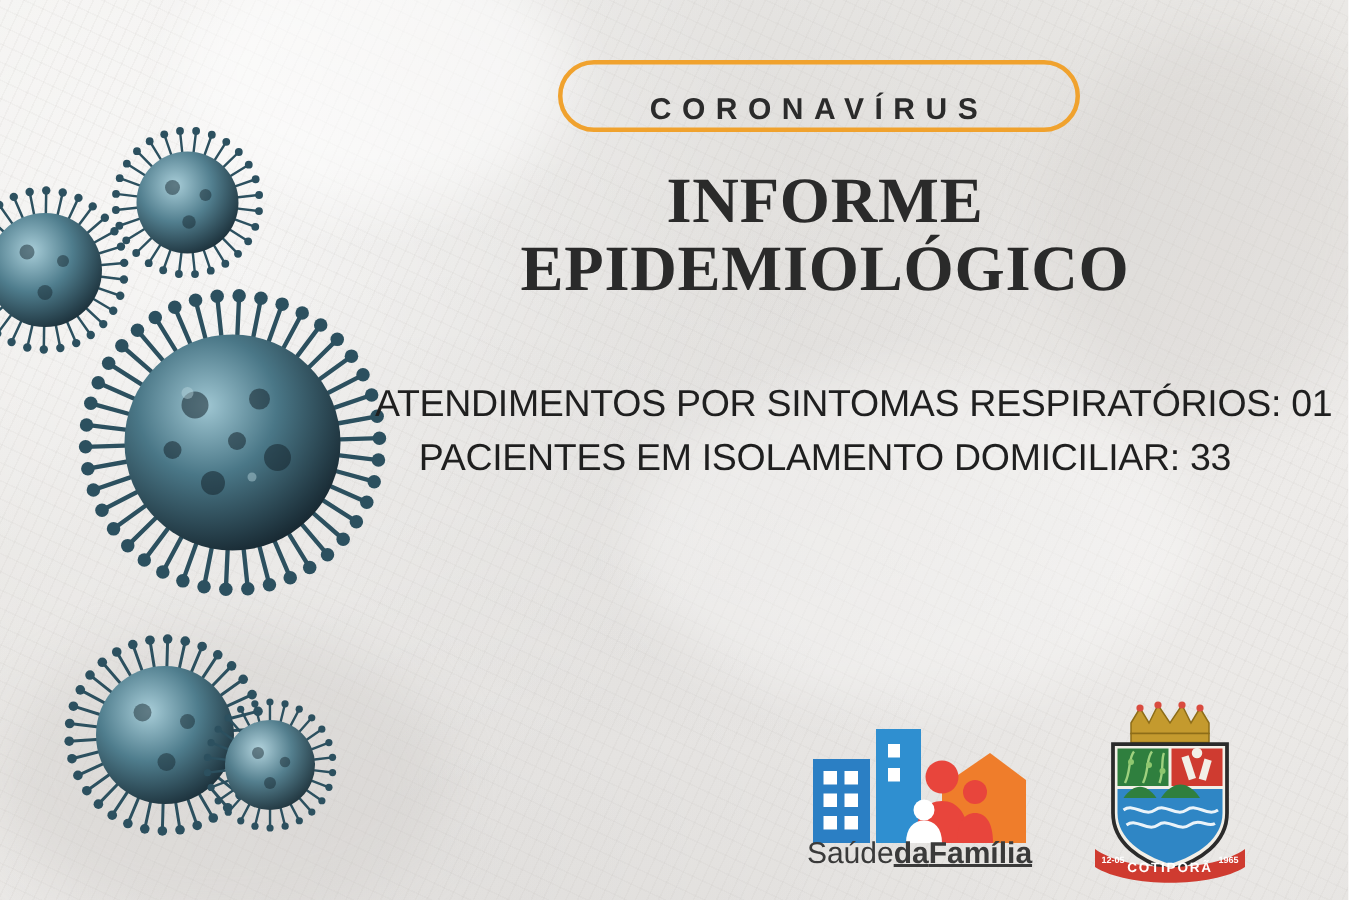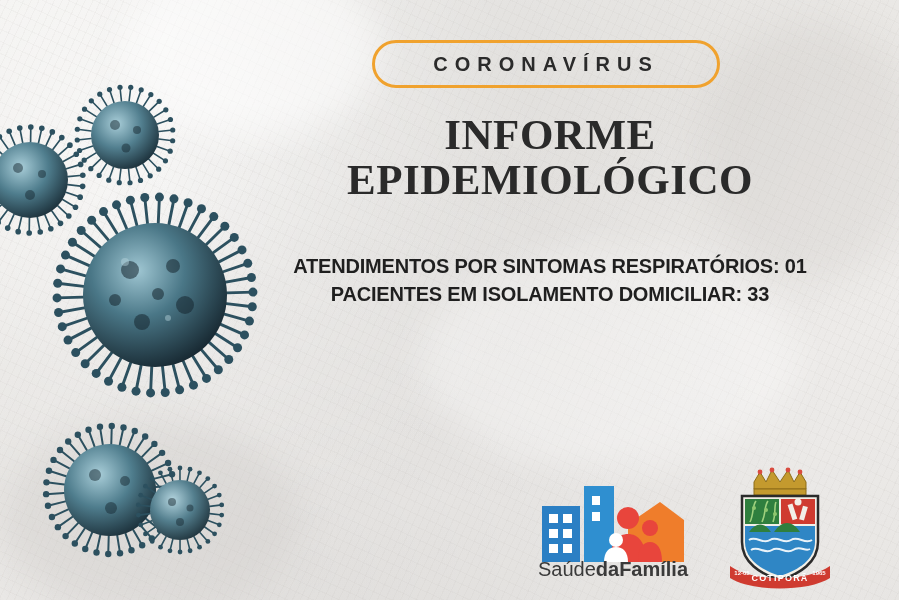--- a/index.html
+++ b/index.html
@@ -50,21 +50,21 @@
   .badge {
     position: absolute;
     left: 372px;
     top: 40px;
     width: 348px;
     height: 48px;
     border: 3px solid #F0A22E;
     border-radius: 26px;
     box-sizing: border-box;
     display: flex;
-    align-items: center;
+    align-items: flex-end;
     justify-content: center;
   }
   .badge-text {
     font-size: 20px;
     font-weight: bold;
     letter-spacing: 7px;
     color: #2b2b2b;
     font-family: "Liberation Sans", sans-serif;
   }
 
@@ -94,22 +94,22 @@
   }
 
   .stats {
     position: absolute;
     left: 250px;
     top: 252px;
     width: 600px;
     text-align: center;
   }
   .stat-line {
-    font-size: 20px;
-    font-weight: bold;
+    font-size: 25px;
+    font-weight: normal;
     color: #1f1f1f;
     line-height: 1.42;
     white-space: nowrap;
     letter-spacing: -0.2px;
   }
 
   
   .logo-family {
     position: absolute;
     left: 532px;
@@ -120,21 +120,21 @@
   .logo-family-label {
     position: absolute;
     left: 528px;
     top: 558px;
     width: 170px;
     text-align: center;
     font-size: 20px;
     color: #3a3a3a;
     font-weight: normal;
   }
-  .logo-family-label b { font-weight: bold; }
+  .logo-family-label b { font-weight: bold; text-decoration: underline; }
 
   .brasao {
     position: absolute;
     left: 716px;
     top: 462px;
     width: 128px;
     height: 128px;
   }
 </style>
 </head>

